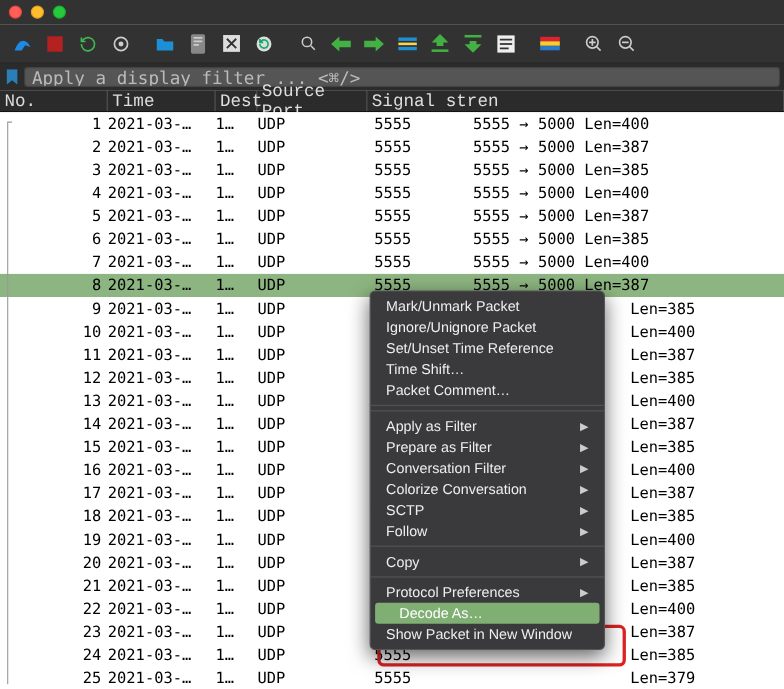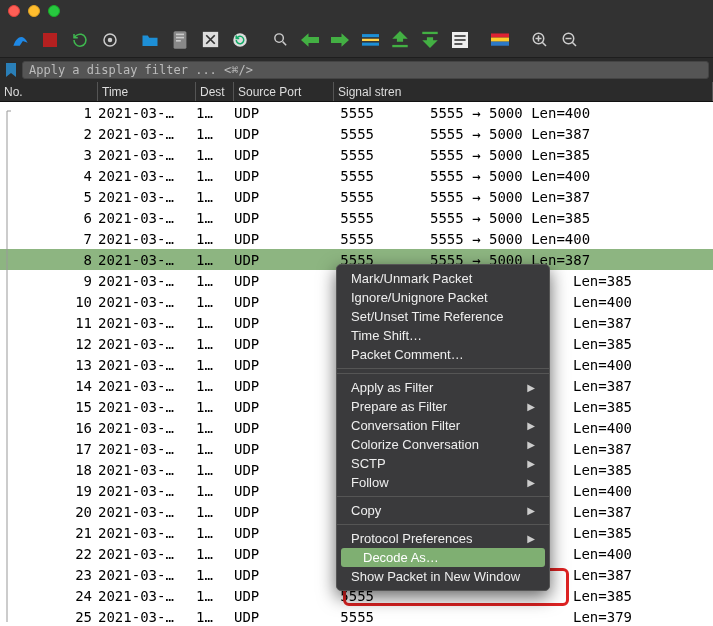--- a/index.html
+++ b/index.html
@@ -68,34 +68,34 @@
   }
   .filter-input {
     flex: 1;
     background: #555;
     border: 1px solid #444;
     border-radius: 3px;
     height: 18px;
     padding: 0 6px;
     color: #bbb;
     font-family: Menlo, monospace;
-    font-size: 12px;
+    font-size: 16px;
     outline: none;
   }
   .filter-input::placeholder { color: #bbb; }
 
   
   .headers {
     height: 20px;
     background: #2b2b2b;
     display: flex;
     align-items: center;
     color: #ddd;
-    font-family: Liberation Sans, sans-serif;
-    font-size: 12px;
+    font-family: Liberation Mono, monospace;
+    font-size: 16px;
     border-bottom: 1px solid #111;
   }
   .headers .col {
     padding-left: 4px;
     border-right: 1px solid #555;
     height: 100%;
     display: flex;
     align-items: center;
   }
   .col-no { width: 98px; }

